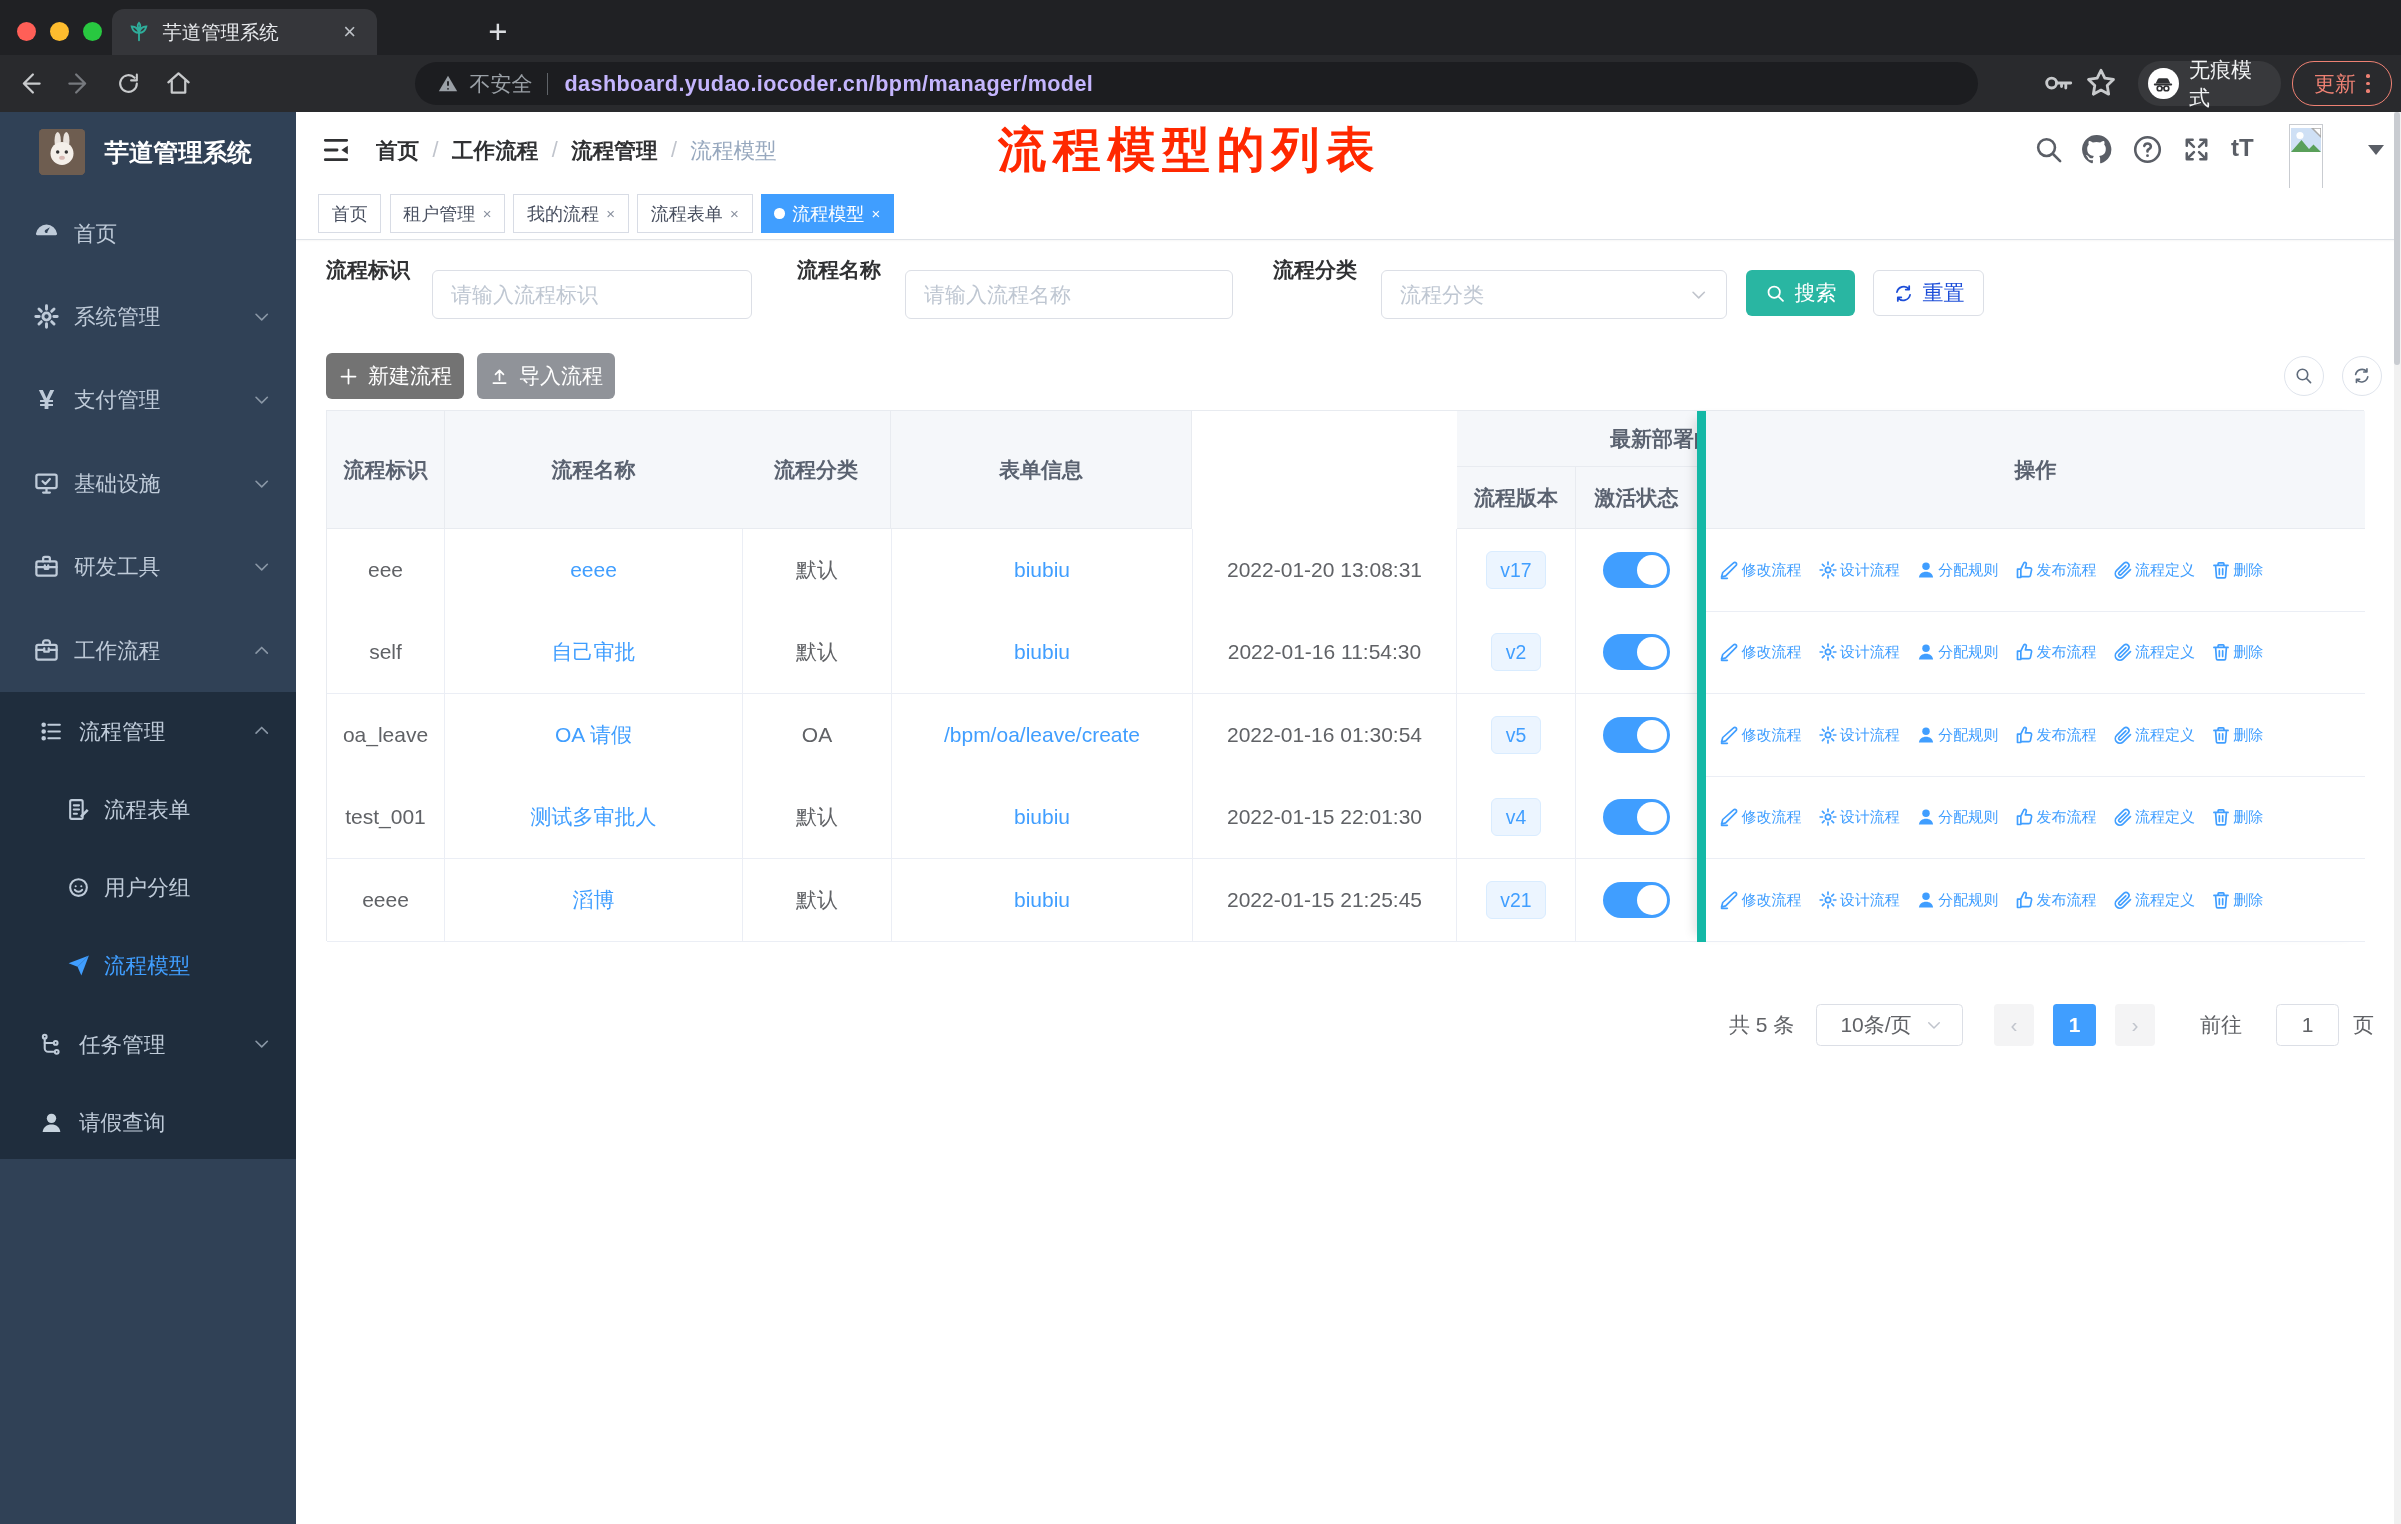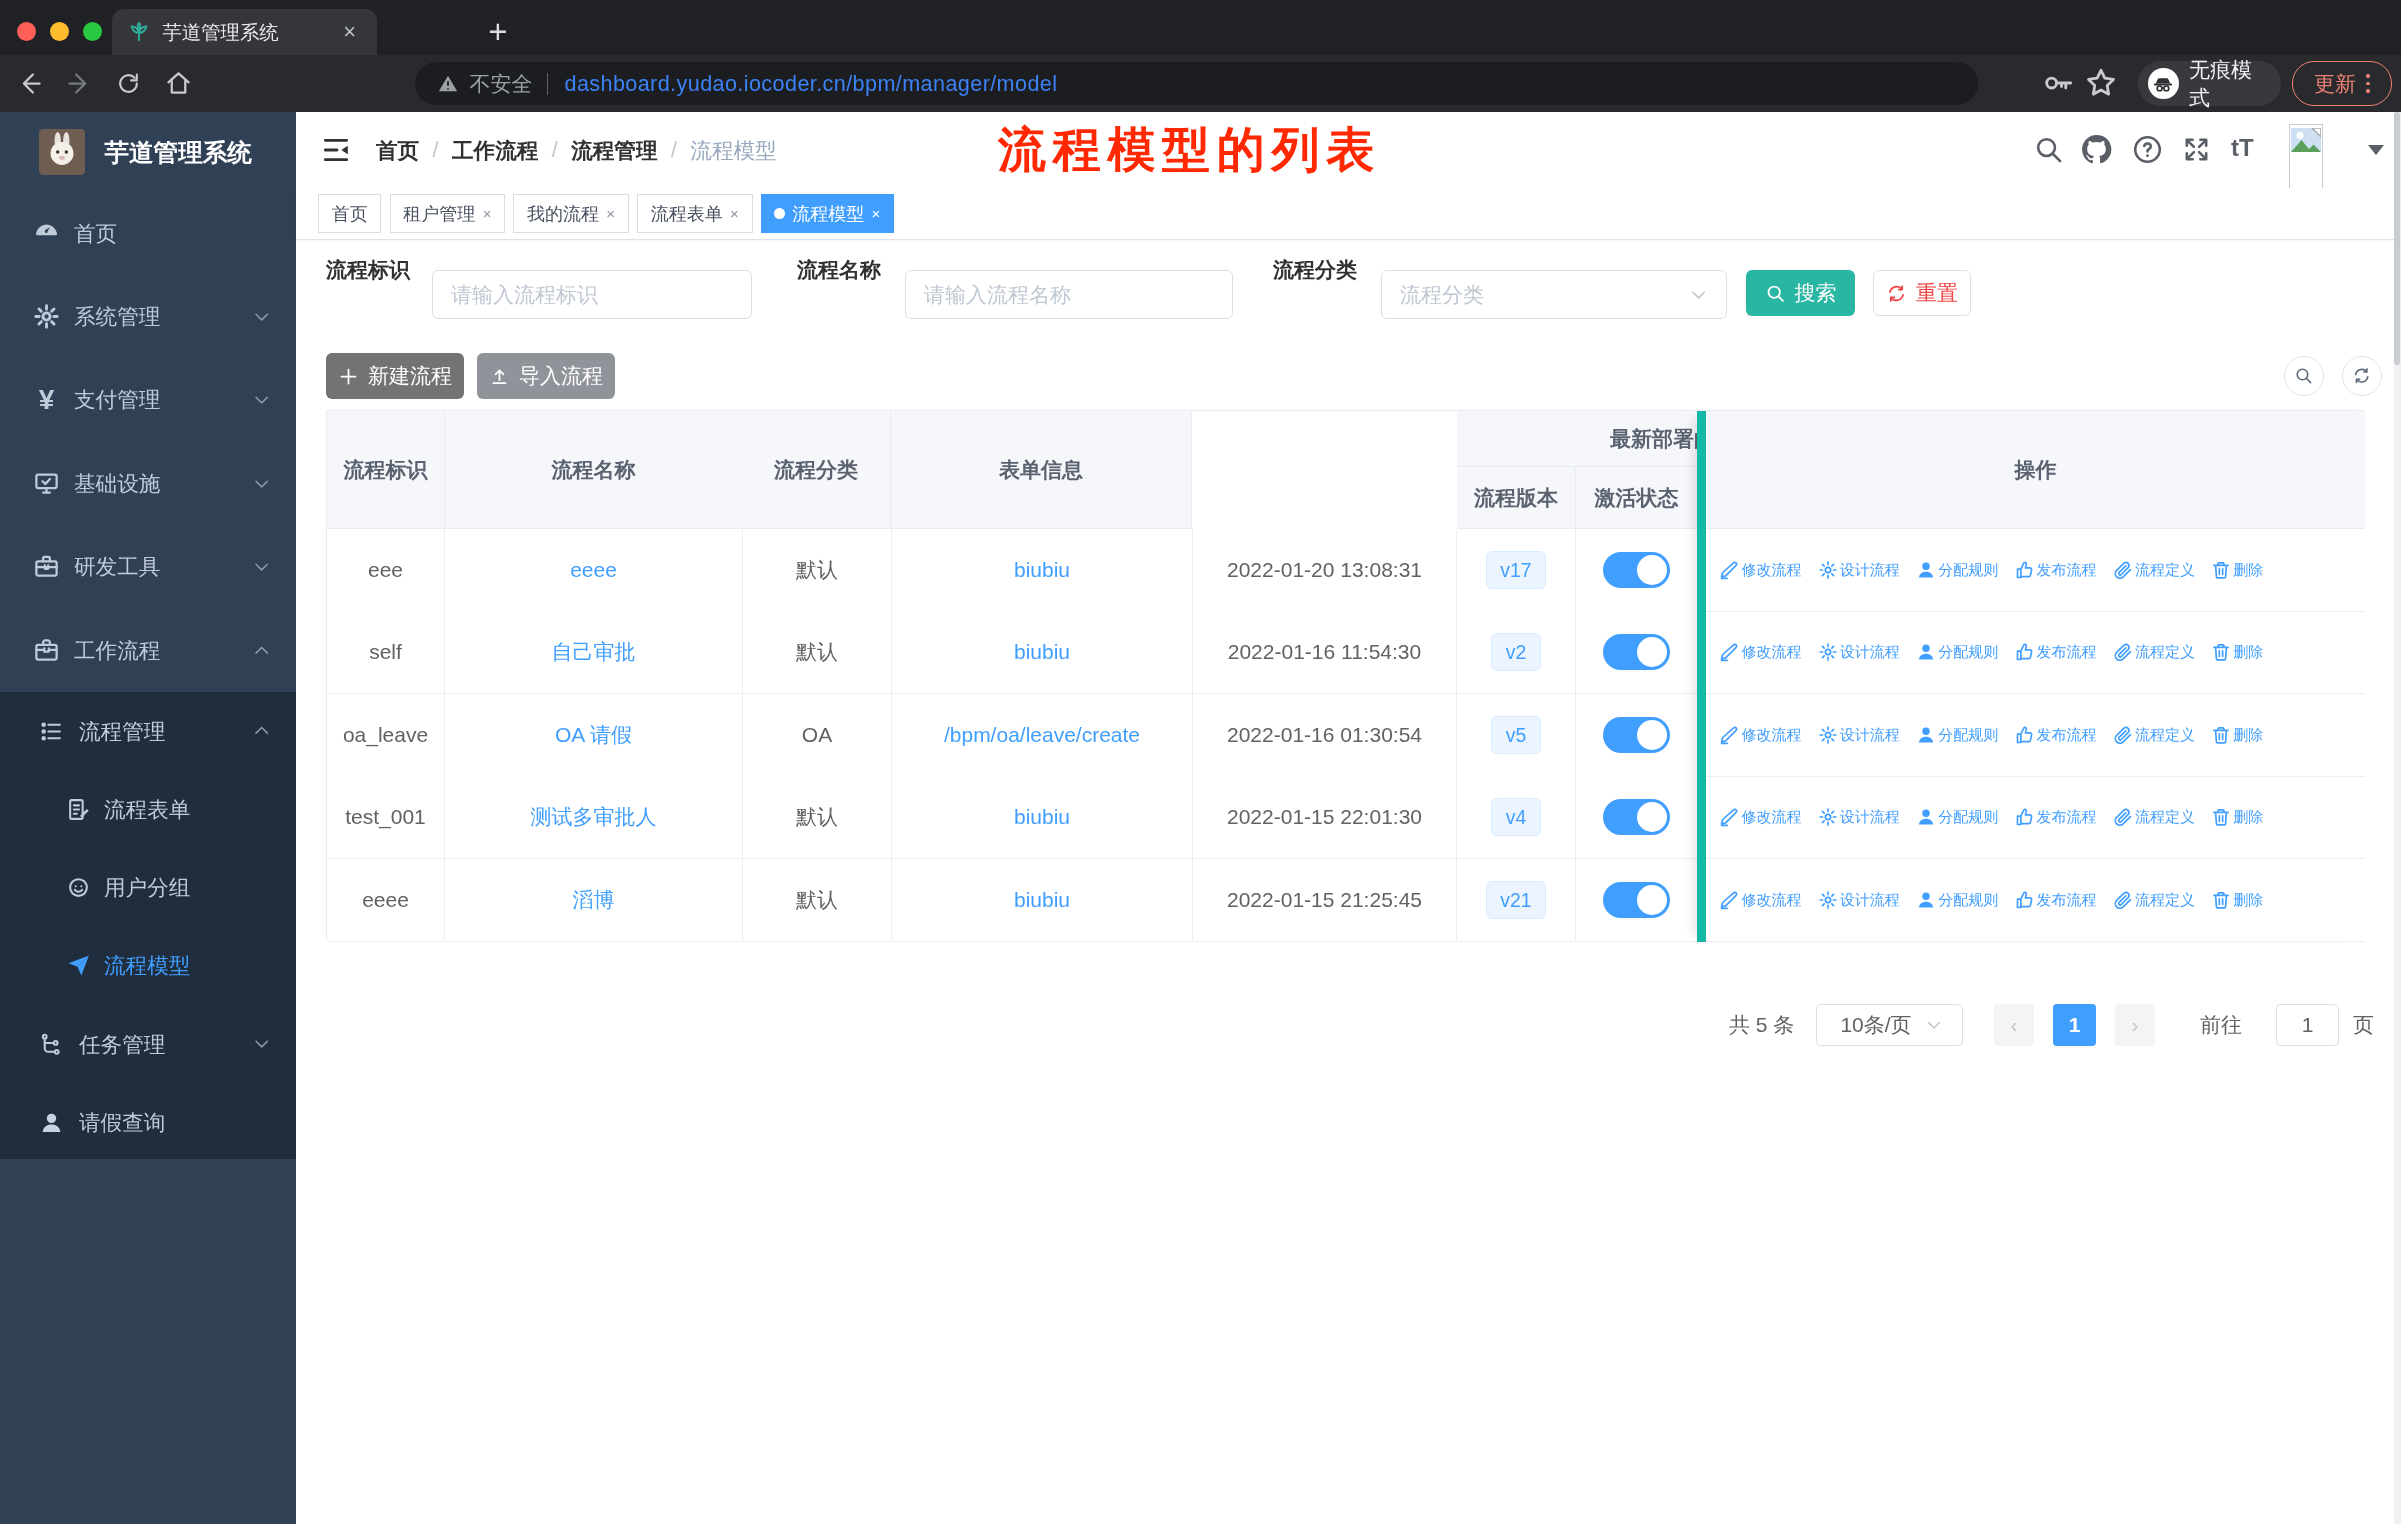--- a/index.html
+++ b/index.html
@@ -21,21 +21,21 @@
     font-size:33px; display:flex; align-items:center; justify-content:center; border-radius:50%; }
   .toolbar { position:absolute; left:0; top:55px; width:100%; height:57px; background:#292a2d;
     display:flex; align-items:center; color:#c8cacc; }
   .navbtn { width:39px; height:39px; display:flex; align-items:center; justify-content:center; margin-left:10.4px; border-radius:50%; }
   .navbtn.dim { color:#76797e; }
   .addr { position:absolute; left:415px; top:62px; width:1563px; height:43px; background:#1c1d20;
     border-radius:21.6px; display:flex; align-items:center; padding:0 22px; }
   .addr .warn { color:#9aa0a6; margin-right:10.4px; }
   .addr .sec { color:#9aa0a6; font-size:21px; margin-right:15px; }
   .addr .sep { width:0.7px; height:22px; background:#5f6368; margin-right:16.4px; }
-  .addr .url { color:#3b82f6; font-size:21.6px; letter-spacing:0.4px; }
+  .addr .url { color:#c4b5fd; font-size:21.6px; letter-spacing:0.4px;font-weight:bold; }
   .chr-ic { position:absolute; top:66px; width:34px; height:34px; color:#c8cacc; }
   .incog { position:absolute; left:2138px; top:61px; width:143px; height:45px; background:#38393c;
     border-radius:22px; display:flex; align-items:center; padding:0 10.4px; }
   .incog .badge { width:31px; height:31px; border-radius:50%; background:#fff; display:flex; align-items:center; justify-content:center; margin-right:10.4px; }
   .incog .lbl { color:#f1f3f4; font-size:21px; }
   .update { position:absolute; left:2292px; top:61px; width:100px; height:45px; border:1.5px solid #ee8173;
     border-radius:22px; display:flex; align-items:center; justify-content:center; gap:10.4px; color:#ee8173; font-size:21px; }
   .kebab { display:flex; flex-direction:column; gap:3.7px; }
   .kebab i { width:3.7px; height:3.7px; border-radius:50%; background:#ee8173; }
 
@@ -434,21 +434,21 @@
         <path d="M5 9l7 7 7-7"></path>
       </svg>
   </div>
   <button class="btn" style="left:1450px;top:158px;width:109px;background:#29B6A2">
     <svg class="ic" viewBox="0 0 24 24">
         <circle cx="10.5" cy="10.5" r="6.5"></circle>
         <path d="M15.5 15.5L20.5 20.5"></path>
       </svg>
     <span>搜索</span>
   </button>
-  <button class="btn" style="left:1577px;top:158px;width:98px;background:#fff;border:0.7px solid #dcdfe6;color:#ef4444">
+  <button class="btn" style="left:1577px;top:158px;width:111px;background:#fff;border:0.7px solid #dcdfe6;color:#1d4ed8">
     <svg class="ic" viewBox="0 0 24 24">
         <path d="M4.5 10.5a8 8 0 0 1 13.8-3.6M19.5 13.5a8 8 0 0 1-13.8 3.6M18.5 3.5v4h-4M5.5 20.5v-4h4"></path>
       </svg>
     <span>重置</span>
   </button>
 
   <button class="btn" style="left:30px;top:241px;width:138px;background:#737373">
     <svg class="ic" viewBox="0 0 24 24">
         <path d="M12 4v16M4 12h16"></path>
       </svg>

